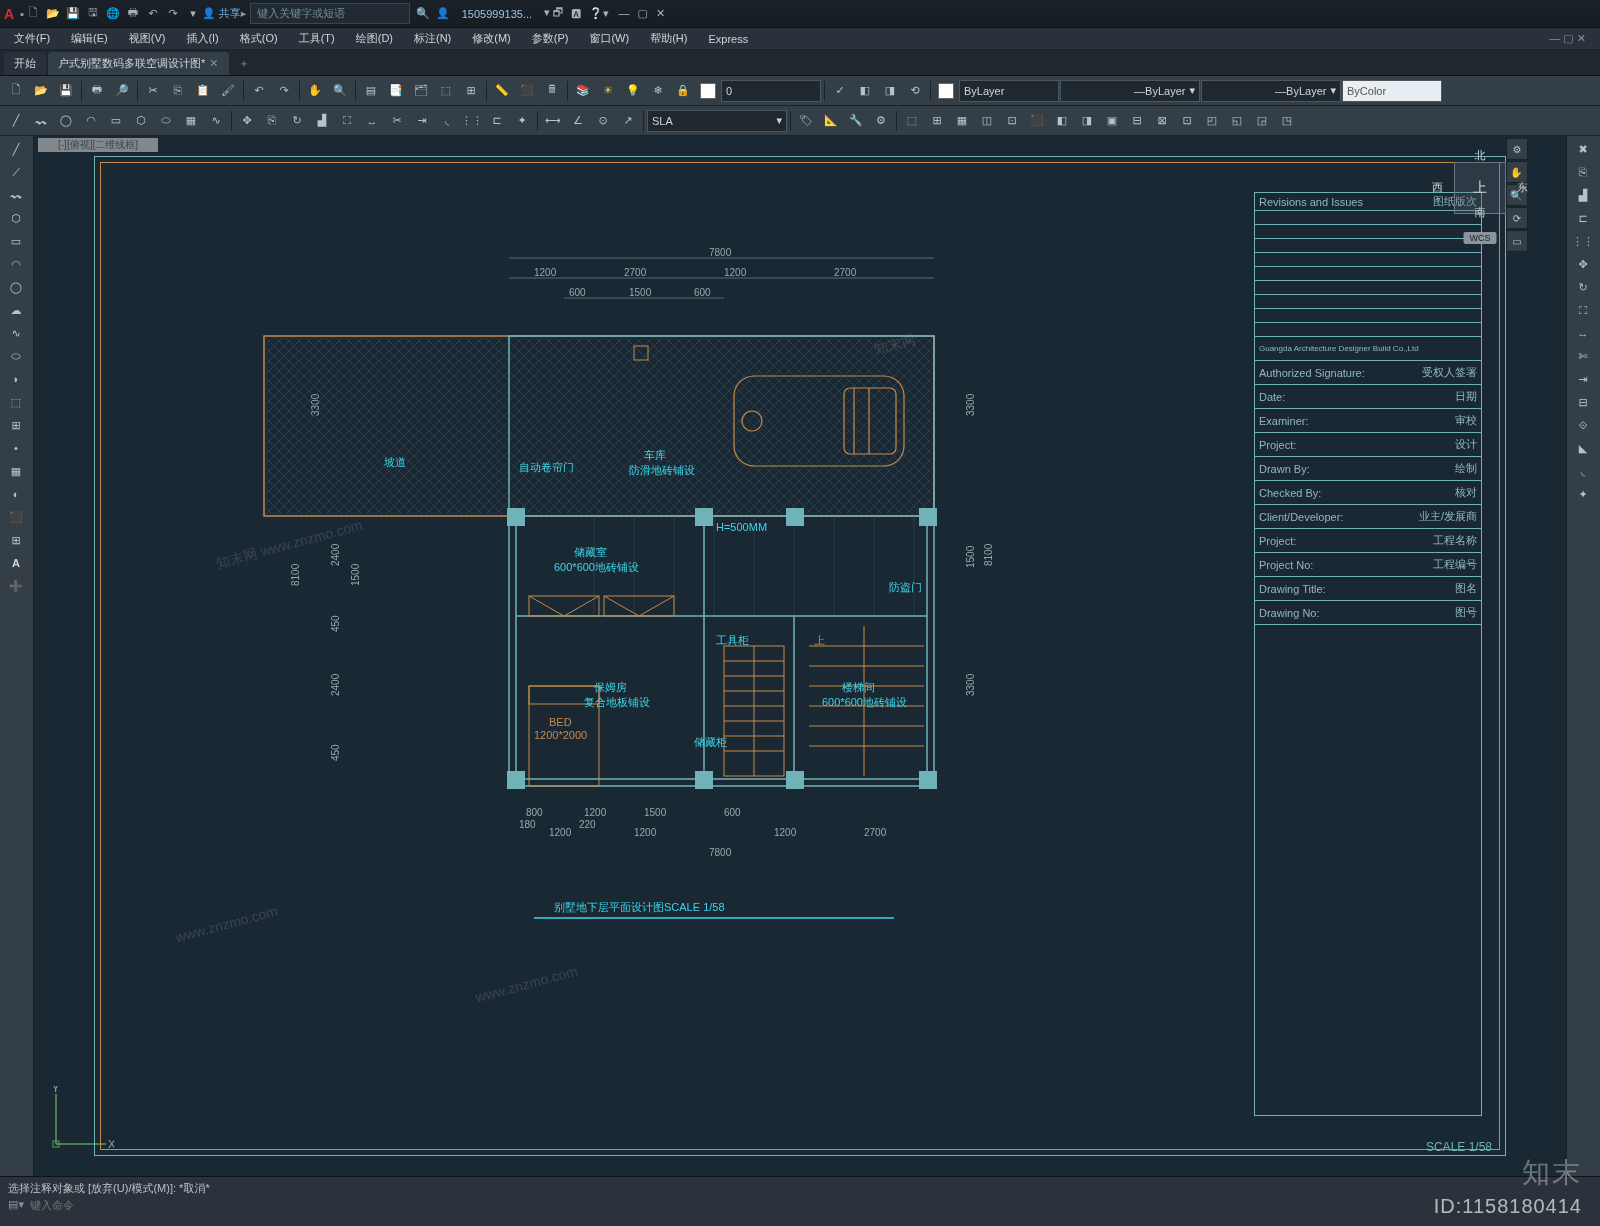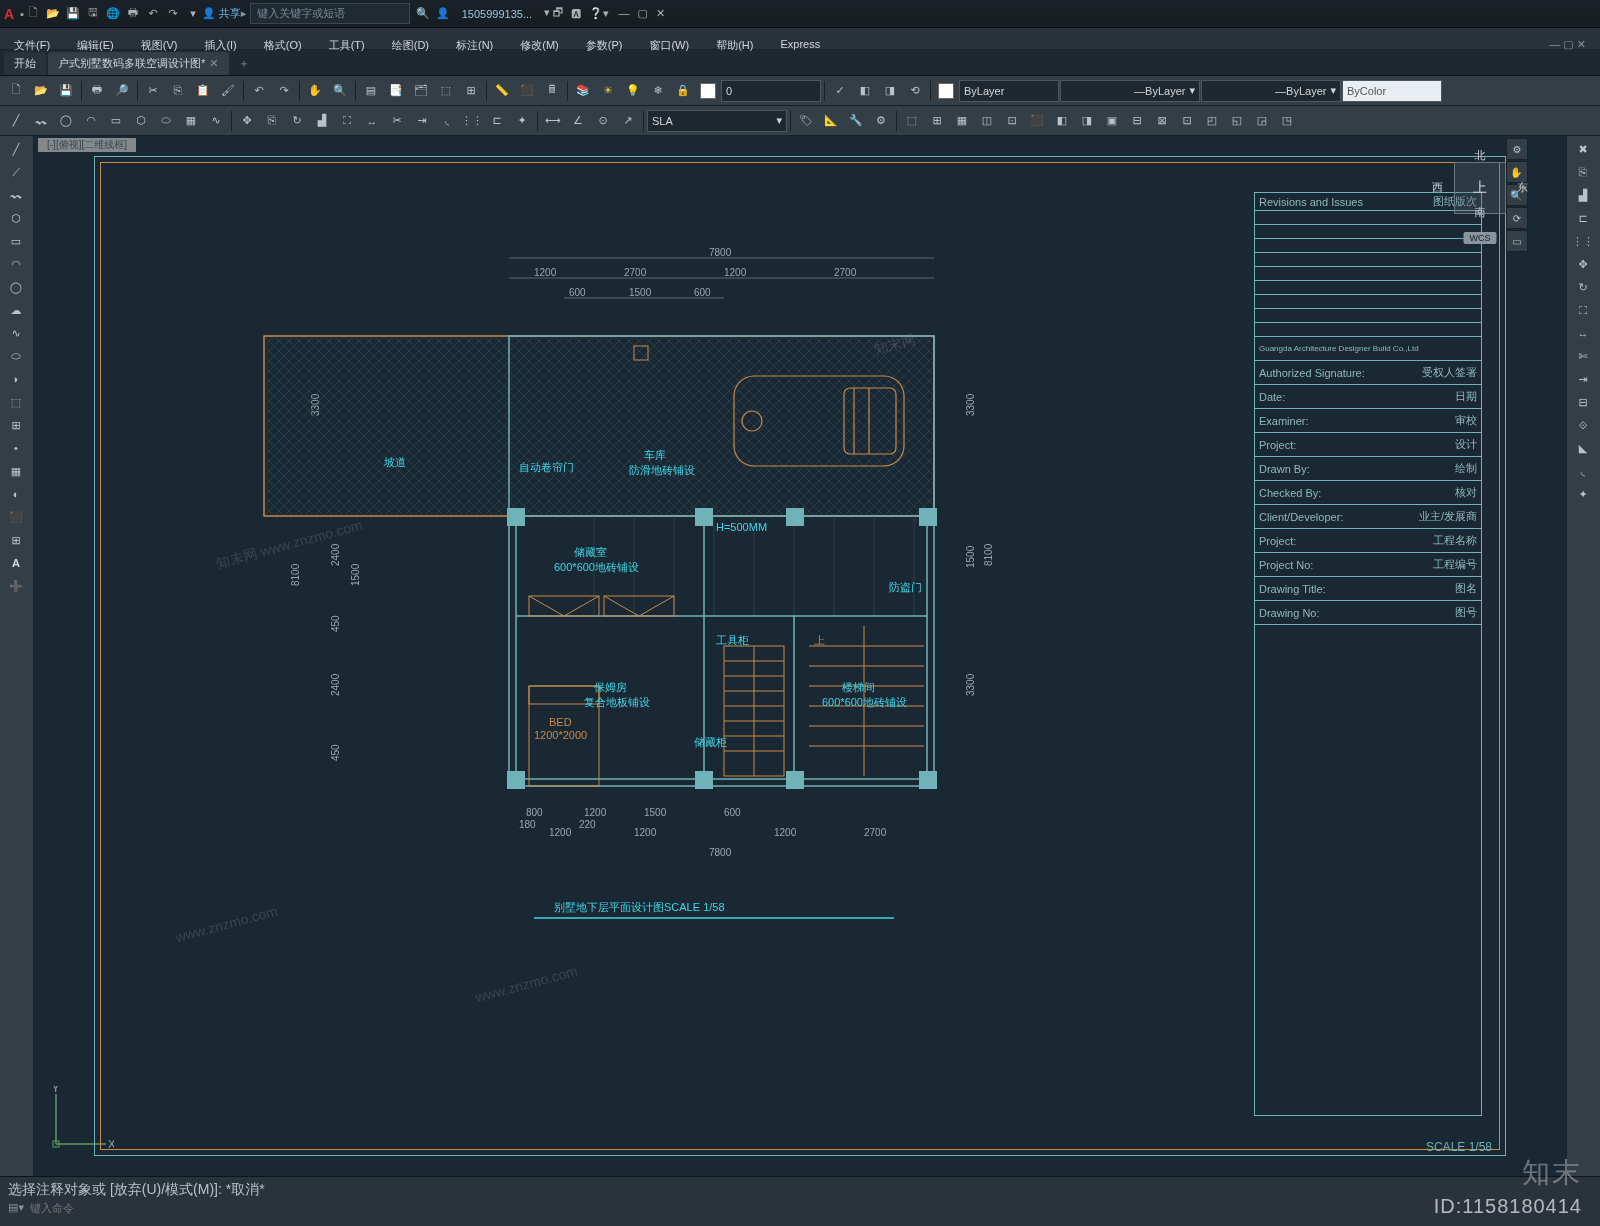--- a/index.html
+++ b/index.html
@@ -6,21 +6,21 @@
 body{background:#29323a;color:#ccc;width:1600px;height:1226px;overflow:hidden;position:relative}
 .titlebar{height:28px;background:linear-gradient(#1a2128,#161d23);display:flex;align-items:center;padding:0 4px;border-bottom:1px solid #0a0f14}
 .titlebar .logo{color:#d62e2e;font-weight:bold;font-size:14px;margin-right:6px}
 .titlebar .qat{display:flex;gap:2px}
 .titlebar .qat span{width:18px;height:18px;display:flex;align-items:center;justify-content:center;color:#a8b2b8;cursor:pointer}
 .titlebar .share{color:#6ab0e0;margin-left:0}
 .titlebar .title{flex:1;text-align:center;color:#cfd6da;font-size:12px}
 .titlebar .search{background:#1f2a33;border:1px solid #3a4750;padding:2px 6px;width:160px;color:#7a8b94;}
 .titlebar .user{color:#9cc7e6;margin:0 12px}
 .titlebar .wctrl{display:flex;gap:8px;color:#aab3b9}
-.menubar{height:22px;background:#29323a;display:flex;align-items:flex-start;padding:8px 6px;gap:11px;border-bottom:1px solid #1a2128}
+.menubar{height:22px;background:#29323a;display:flex;align-items:center;padding:0 6px;gap:5px;border-bottom:1px solid #1a2128}
 .menubar span{padding:2px 8px;color:#cfd6da;cursor:pointer;font-size:11px}
 .menubar .mini{margin-left:auto;color:#8a939a}
 .filetabs{height:26px;background:#1f282f;display:flex;align-items:flex-end;padding:0 4px;border-bottom:1px solid #0e1317}
 .filetabs .ft{padding:4px 10px;background:#29323a;border-top-left-radius:4px;border-top-right-radius:4px;font-size:11px;color:#cfd6da;margin-right:2px;display:flex;align-items:center;gap:4px}
 .filetabs .ft.active{background:#333e47}
 .filetabs .plus{padding:4px 8px;color:#8a939a;cursor:pointer}
 .toolrow{height:30px;background:#333e47;display:flex;align-items:center;padding:2px 4px;gap:1px;border-bottom:1px solid #1a2128}
 .toolrow .tb{width:24px;height:24px;display:flex;align-items:center;justify-content:center;color:#b8c2c8;cursor:pointer;border:1px solid transparent}
 .toolrow .sep{width:1px;height:20px;background:#1a2128;margin:0 2px}
 .toolrow .dd{background:#1f282f;border:1px solid #4a5761;padding:1px 4px;color:#cfd6da;min-width:100px;display:flex;align-items:center;height:22px}
@@ -55,23 +55,23 @@
 .plan{position:absolute;left:340px;top:90px;width:570px;height:540px}
 .plan svg{position:absolute;inset:0;overflow:visible}
 .plan .wall{stroke:#6fb3b8;stroke-width:1.5;fill:none}
 .plan .ramp{stroke:#c88a4a;stroke-width:1;fill:none}
 .plan .col{fill:#6fb3b8}
 .plan text{font-size:11px;fill:#3fd5e8}
 .plan .dim{fill:#9aa8b0;font-size:10px}
 .plan .dimline{stroke:#9aa8b0;stroke-width:.5}
 .plan .car{stroke:#c88a4a;stroke-width:1.2;fill:none}
 .biglabel{font-size:20px;fill:#3fd5e8}
-.tablab{position:absolute;left:4px;top:2px;color:#3a4750;font-size:10px;background:rgba(200,200,200,.6);padding:0 9px}
+.tablab{position:absolute;left:4px;top:2px;color:#3a4750;font-size:10px;background:rgba(200,200,200,.6);padding:0 20px}
 .cmdline{height:50px;background:#2a333b;border-top:1px solid #0e1317;padding:4px 8px;color:#cfd6da}
-.cmdline .l1{font-size:14px;color:#b8c2c8;margin-bottom:2px}
+.cmdline .l1{font-size:11px;color:#b8c2c8;margin-bottom:2px}
 .cmdline .l2{display:flex;align-items:center;gap:6px}
 .cmdline .l2 .ic{color:#8a939a}
 .cmdline input{background:transparent;border:none;color:#9aa8b0;font-size:11px;outline:none;flex:1}
 .wm{position:absolute;right:18px;bottom:34px;font-size:28px;color:rgba(255,255,255,.35);font-weight:400;letter-spacing:2px}
 .wmid{position:absolute;right:18px;bottom:8px;font-size:20px;color:rgba(255,255,255,.65);letter-spacing:1px}
 .diag{position:absolute;color:rgba(130,140,150,.3);font-size:14px;transform:rotate(-15deg);pointer-events:none}
 </style>
 </head>
 <body>
 

